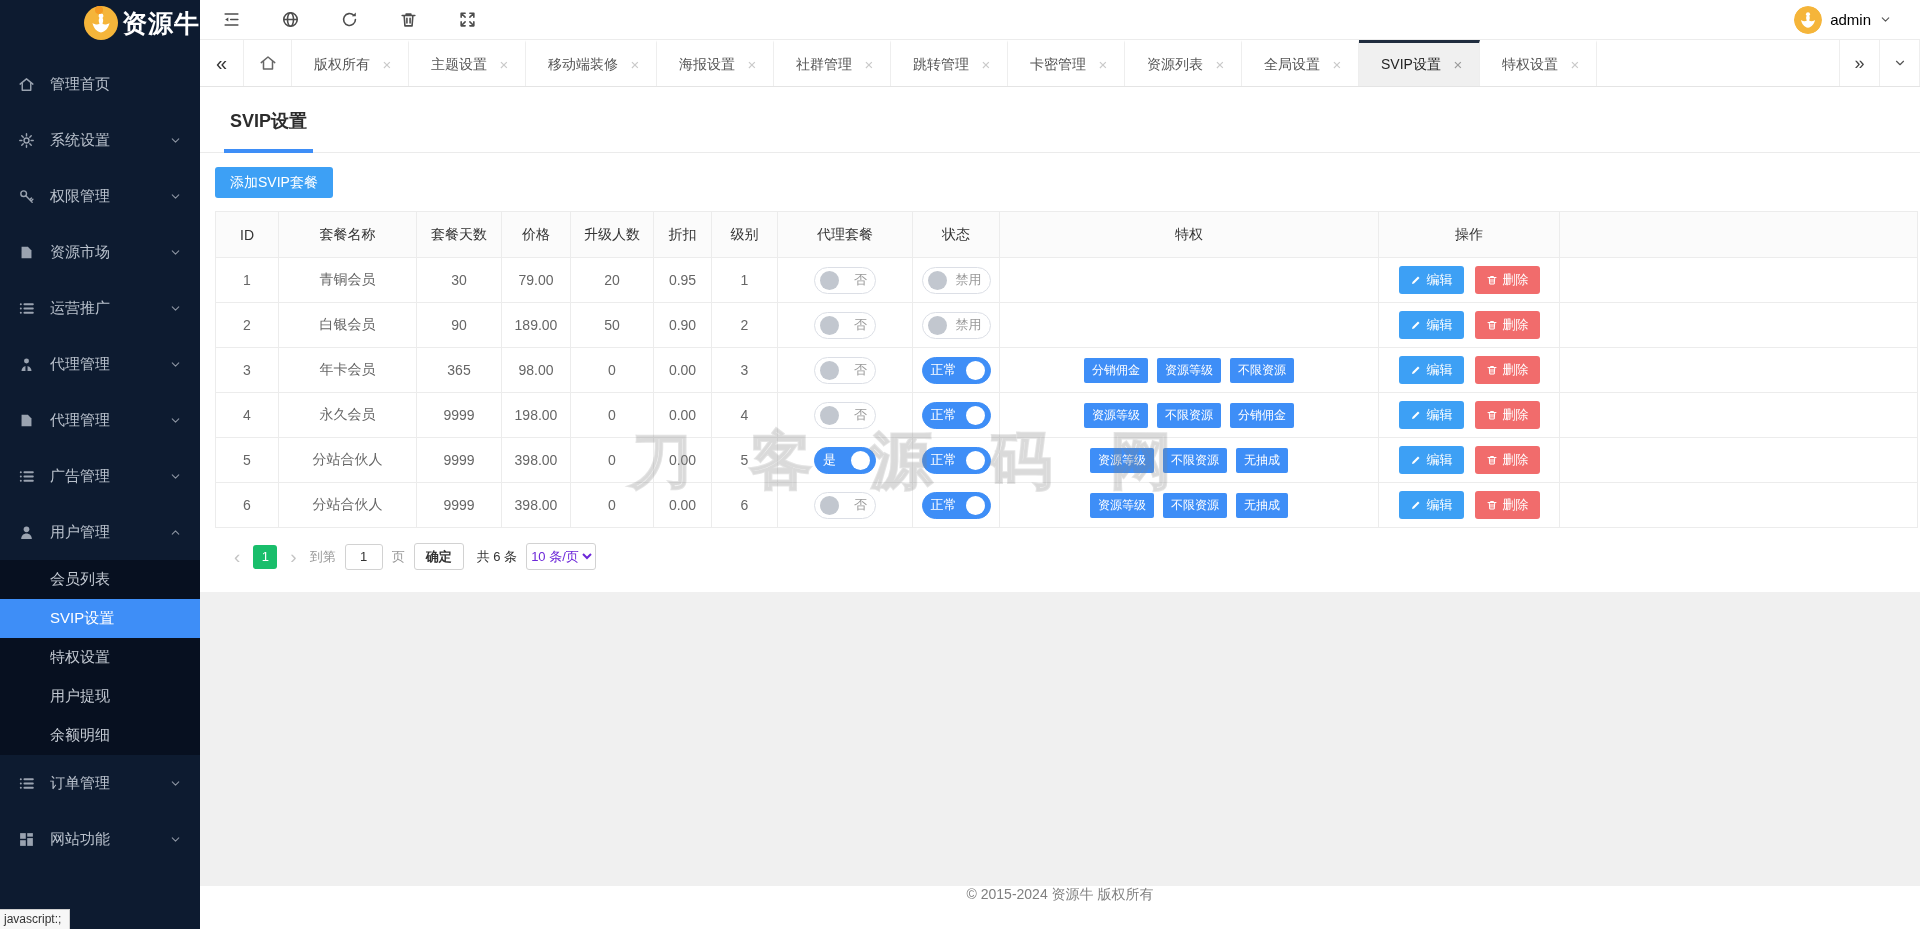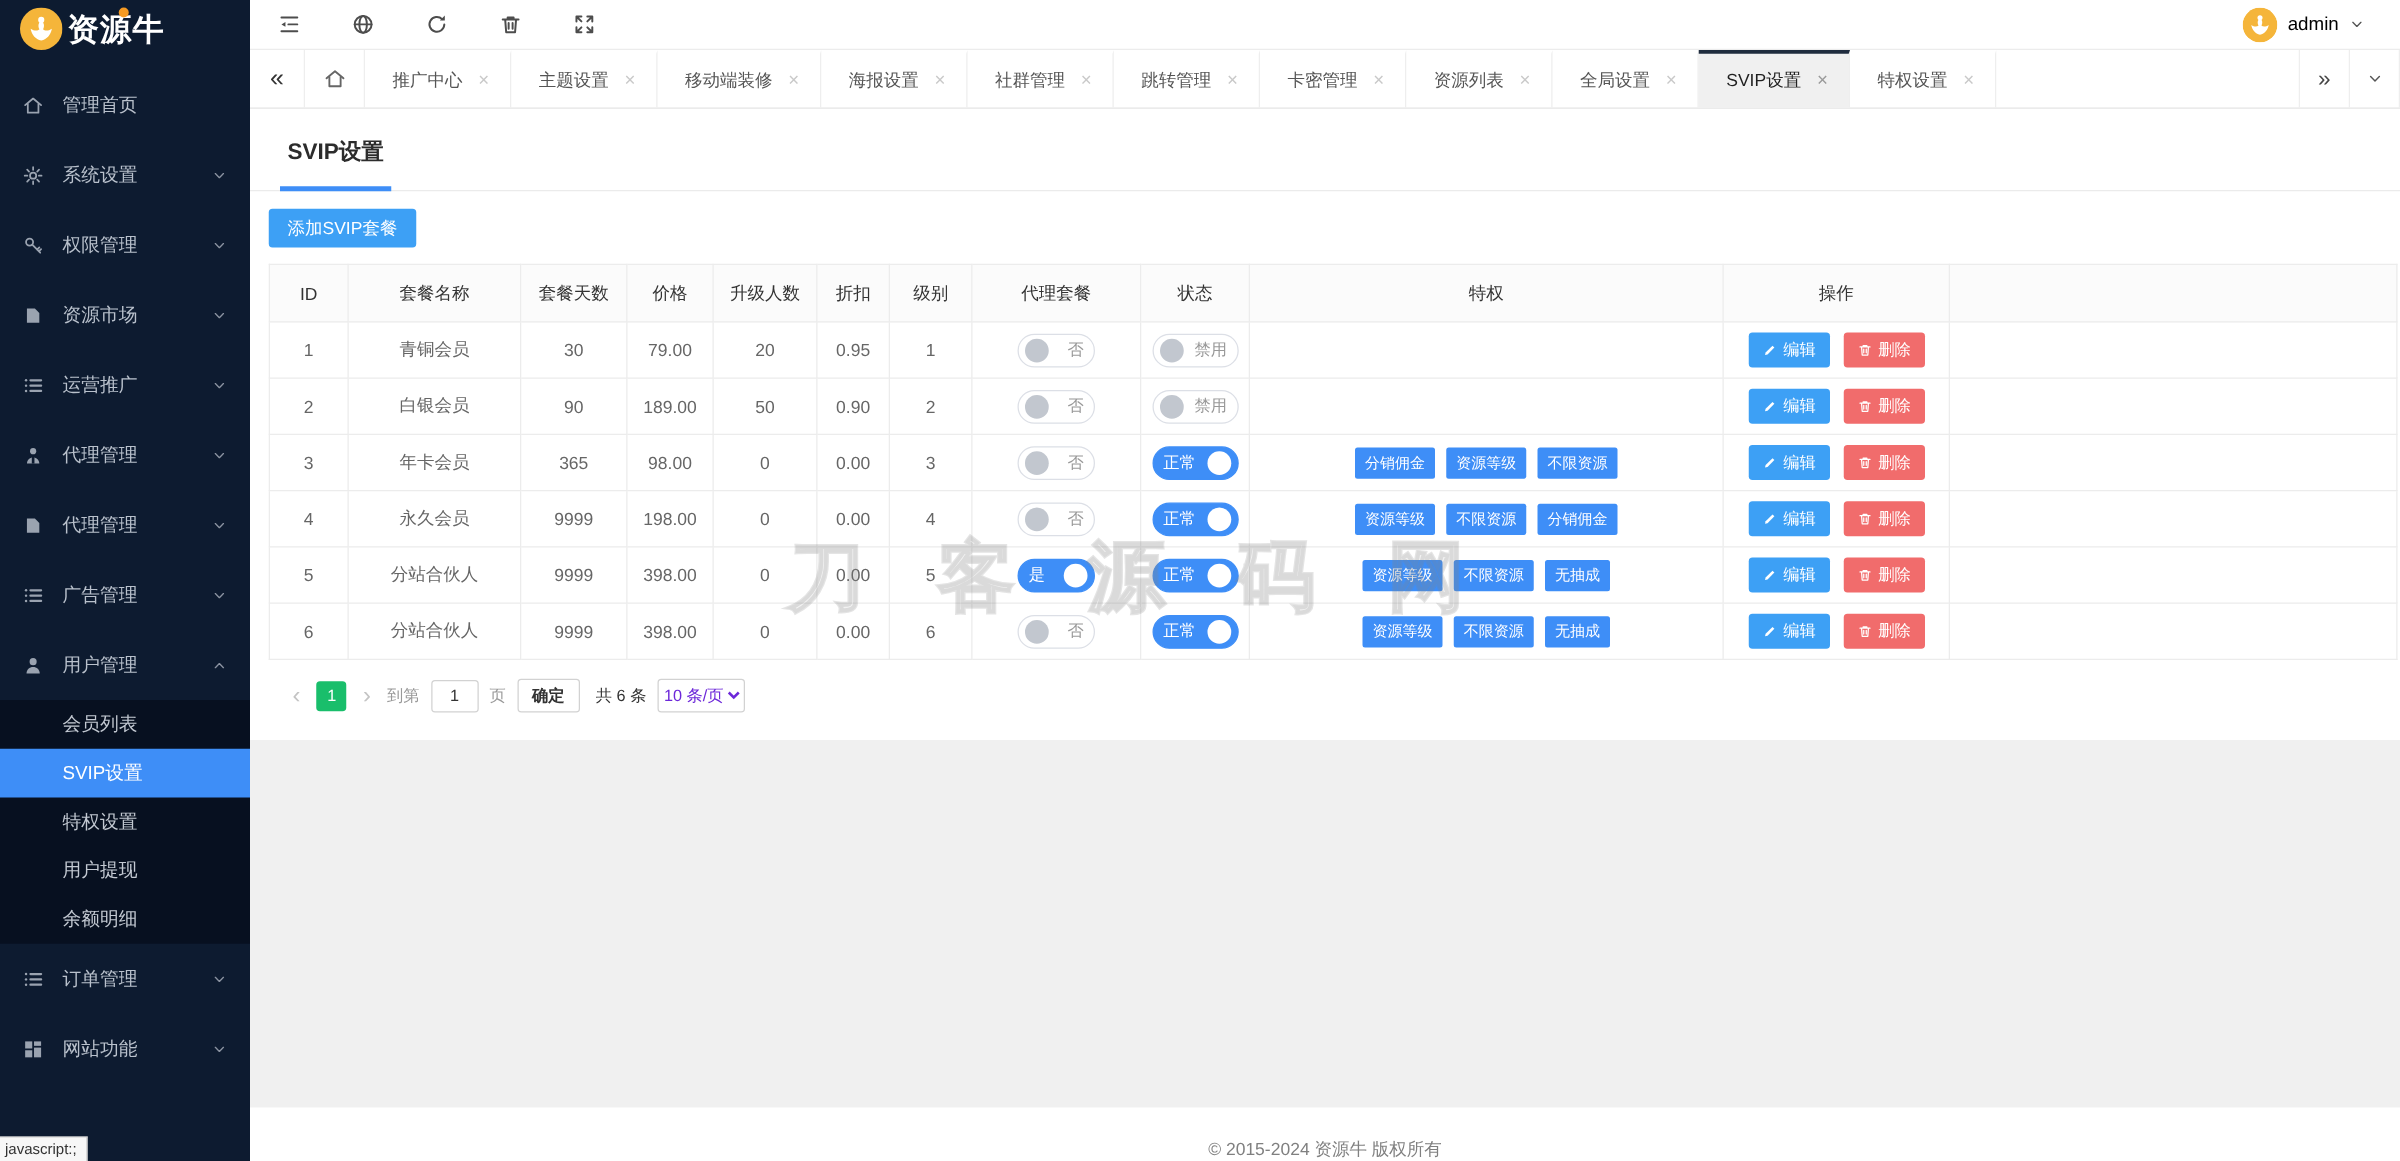--- a/index.html
+++ b/index.html
@@ -1,21 +1,21 @@
 <!DOCTYPE html>
 <html style="--accent: #3e8ef7; --danger: #f16c6c; --green: #19be6b; --sidebar-bg: #0d1b30; --submenu-bg: #071020;"><head>
 <meta charset="utf-8">
 <style>
   * { margin:0; padding:0; box-sizing:border-box; }
   html,body { width:1920px; height:929px; overflow:hidden; font-family:"Liberation Sans","DejaVu Sans",sans-serif; background:#fff; }
   #app { display:flex; width:1920px; height:929px; }
 
   
   .sidebar { width:200px; height:100%; background:var(--sidebar-bg); flex:0 0 200px; color:#b9c1cc; position:relative; z-index:5; }
-  .logo { height:46px; display:flex; align-items:center; padding-left:16px; gap:4px; }
+  .logo { height:46px; display:flex; align-items:center; padding-left:16px; gap:4px;justify-content:flex-end; }
   .logo-mark { width:34px; height:34px; flex:0 0 34px; }
   .logo-text { font-size:25px; font-weight:bold; color:#fff; letter-spacing:1px; position:relative; }
   .menu { padding-top:10px; }
   .menu-item { height:56px; display:flex; align-items:center; padding:0 18px; cursor:pointer; font-size:15px; color:#b9c1cc; }
   .menu-item .mi-icon { width:17px; height:17px; margin-right:15px; flex:0 0 17px; color:#9aa3b0; }
   .menu-item .mi-label { flex:1; }
   .menu-item .mi-chevron { width:13px; height:13px; color:#8b93a1; }
   .submenu { background:var(--submenu-bg); }
   .submenu-item { height:39px; display:flex; align-items:center; padding-left:50px; font-size:15px; color:#c3c9d2; cursor:pointer; }
   .submenu-item.active { background:var(--accent); color:#fff; }
@@ -75,21 +75,21 @@
   .pager { display:flex; align-items:center; margin:15px 0 0 15px; gap:9px; font-size:13px; color:#666; }
   .pg-arrow { color:#c4c4c4; font-size:19px; padding:0 4px; cursor:pointer; line-height:1; }
   .pg-cur { width:24px; height:24px; background:var(--green); color:#fff; border-radius:3px; display:flex; align-items:center; justify-content:center; font-size:13px; cursor:pointer; }
   .pg-text { color:#999; }
   .pg-input { width:38px; height:26px; border:1px solid #d2d2d2; border-radius:3px; text-align:center; font-size:13px; color:#333; font-family:inherit; }
   .pg-confirm { height:27px; padding:0 11px; background:#fff; border:1px solid #d2d2d2; border-radius:3px; font-size:13px; font-weight:bold; color:#333; cursor:pointer; font-family:inherit;text-align:center; }
   .pg-total { color:#333; margin-left:4px; }
   .pg-size { height:27px; border:1px solid #d2d2d2; border-radius:3px; font-size:13px; color:#6d28d9; font-family:inherit; background:#fff; }
 
   .gray-fill { flex:1; background:#f0f0f0; }
-  .footer { height:43px; background:#fff; display:flex; align-items:flex-end; justify-content:center; font-size:14px; color:#808080; flex:0 0 43px; }
+  .footer { height:43px; background:#fff; display:flex; align-items:flex-start; justify-content:center; font-size:14px; color:#808080; flex:0 0 43px; }
 
   .watermark { position:absolute; left:430px; top:332px; font-size:62px; font-weight:bold; letter-spacing:58px; color:rgba(130,130,130,0.10); -webkit-text-stroke:2px rgba(130,130,130,0.22); pointer-events:none; white-space:nowrap; }
 
   .status-tip { position:fixed; left:0; bottom:0; background:#f7f7f7; border:1px solid #cfcfcf; border-left:none; border-bottom:none; padding:2px 8px 3px 4px; font-size:12px; color:#333; z-index:20; }
   svg { display:block; }
 </style>
 </head>
 <body>
 
 <div id="app">
@@ -326,21 +326,21 @@
 
     <div class="tabbar" id="tabbar">
         <div class="tab-cell tab-arrow">«</div>
         <div class="tab-cell tab-home">
           <svg viewBox="0 0 24 24" fill="none" stroke="currentColor" stroke-width="2" stroke-linecap="round" stroke-linejoin="round" width="100%" height="100%">
             <path d="M3 11.5 12 4l9 7.5"></path>
             <path d="M6 10v10h12V10"></path>
           </svg>
         </div>
         <div class="tab-cell tab">
-          <span>推广中心</span>
+          <span>版权所有</span>
           <span class="tab-close">×</span>
         </div>
         <div class="tab-cell tab">
           <span>主题设置</span>
           <span class="tab-close">×</span>
         </div>
         <div class="tab-cell tab">
           <span>移动端装修</span>
           <span class="tab-close">×</span>
         </div>

